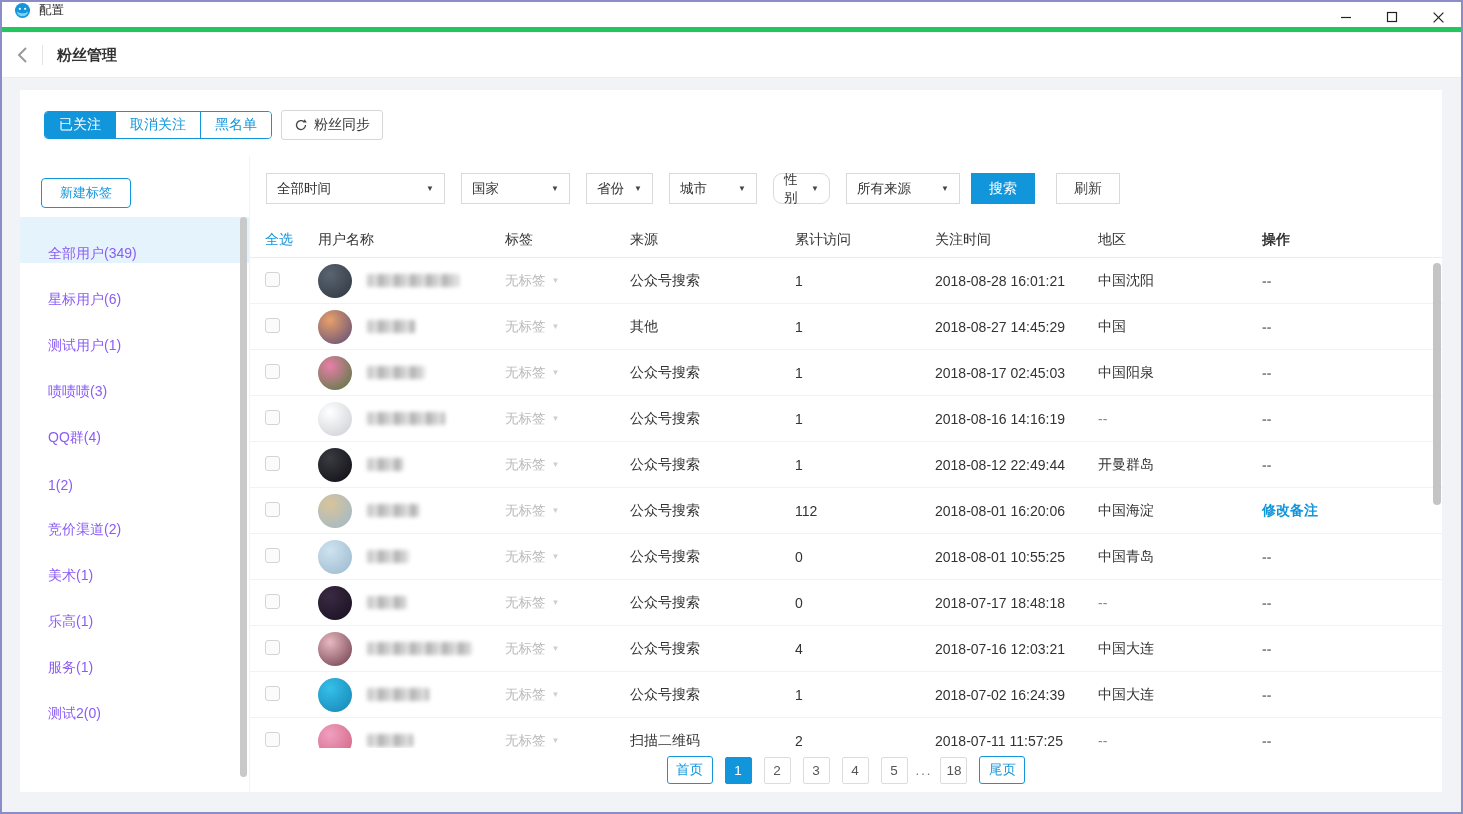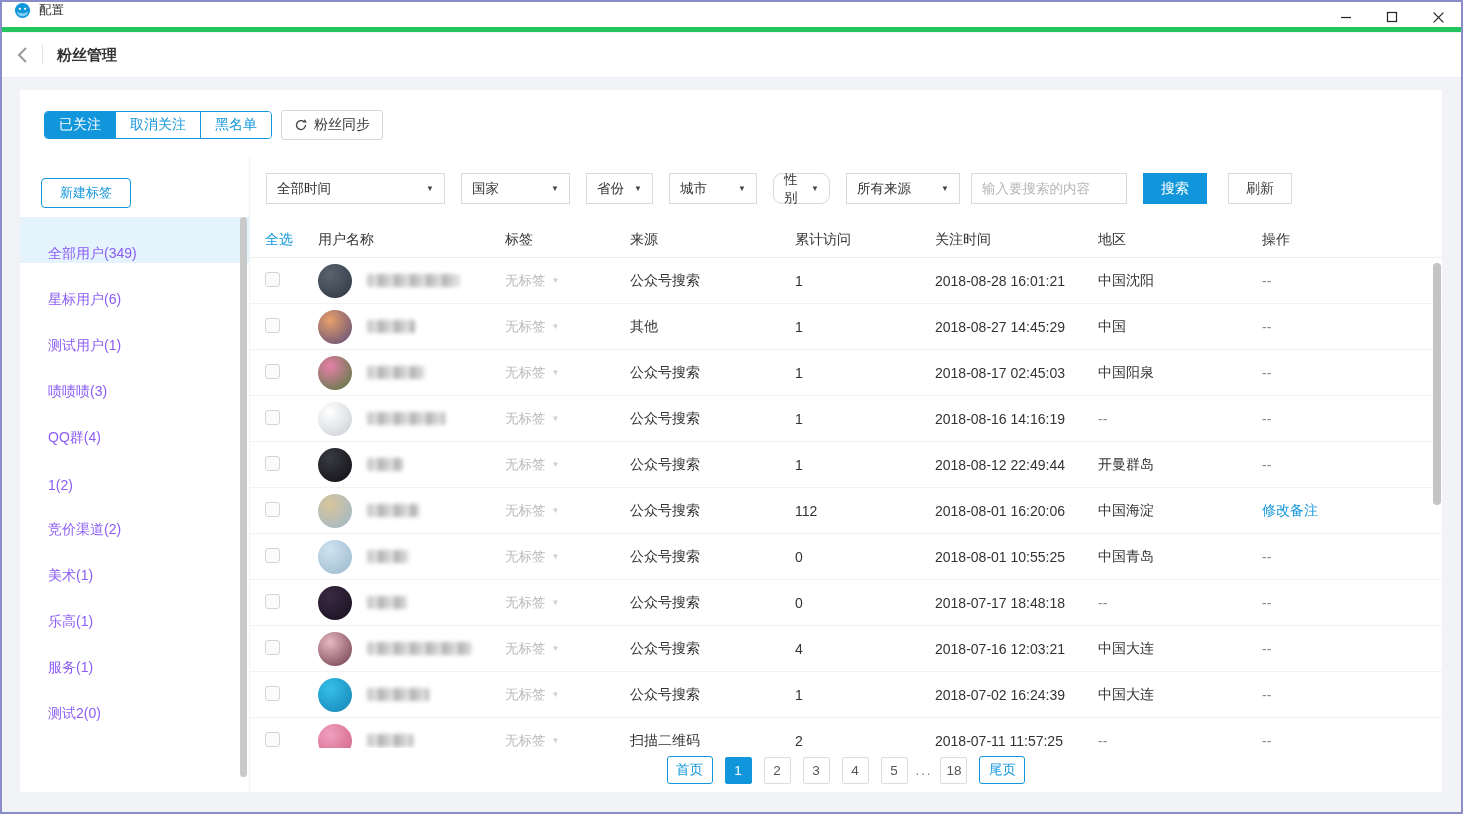--- a/index.html
+++ b/index.html
@@ -56,21 +56,21 @@
   .thead{ position:absolute; left:0; top:66px; right:0; height:36px; display:flex; align-items:center; padding-left:15px; border-bottom:1px solid #ececec; font-size:14px; color:#333; }
   .select-all{ color:#1296db; cursor:pointer; }
   .col{ flex:0 0 auto; }
   .col-check{ width:53px; }
   .col-name{ width:187px; display:flex; align-items:center; }
   .col-tag{ width:125px; display:flex; align-items:center; }
   .col-source{ width:165px; }
   .col-visits{ width:140px; }
   .col-time{ width:163px; }
   .col-region{ width:164px; }
-  .col-action{ flex:1 1 auto; }
+  .col-action{ flex:1 1 auto;font-weight:bold; }
   .tbody{ position:absolute; left:0; top:102px; right:0; bottom:0; overflow:hidden; }
   .trow{ height:46px; display:flex; align-items:center; padding-left:15px; border-bottom:1px solid #f2f2f2; font-size:14px; color:#333; }
   .checkbox{ width:15px; height:15px; border:1px solid #d4d4d4; border-radius:3px; background:#fbfbfb; display:inline-block; cursor:pointer; }
   .avatar{ width:34px; height:34px; border-radius:50%; flex:0 0 auto; margin-right:15px; }
   .redacted{ height:13px; border-radius:2px; filter:blur(2px); opacity:.8;
     background:repeating-linear-gradient(90deg,#bdbdbd 0 6px,#d8d8d8 6px 11px,#9f9f9f 11px 16px); }
   .tag-label{ color:#b9b9b9; font-size:13.5px; cursor:pointer; }
   .tag-caret{ font-size:8px; color:#cfcfcf; margin-left:6px; cursor:pointer; }
   .muted{ color:#8a8a8a; }
   .link{ color:#1296db; cursor:pointer; }
@@ -204,21 +204,20 @@
             <span class="caret">▼</span>
         </div>
         <div class="select sel-gender">
           <span>性别</span>
             <span class="caret">▼</span>
         </div>
         <div class="select sel-source">
           <span>所有来源</span>
             <span class="caret">▼</span>
         </div>
-        <input class="search-input" type="text" placeholder="输入要搜索的内容" style="">
         <button class="btn-search">搜索</button>
         <button class="btn-refresh">刷新</button>
       </div>
 
       <div class="thead">
         <div class="col col-check select-all">全选</div>
         <div class="col col-name">用户名称</div>
         <div class="col col-tag">标签</div>
         <div class="col col-source">来源</div>
         <div class="col col-visits">累计访问</div>

